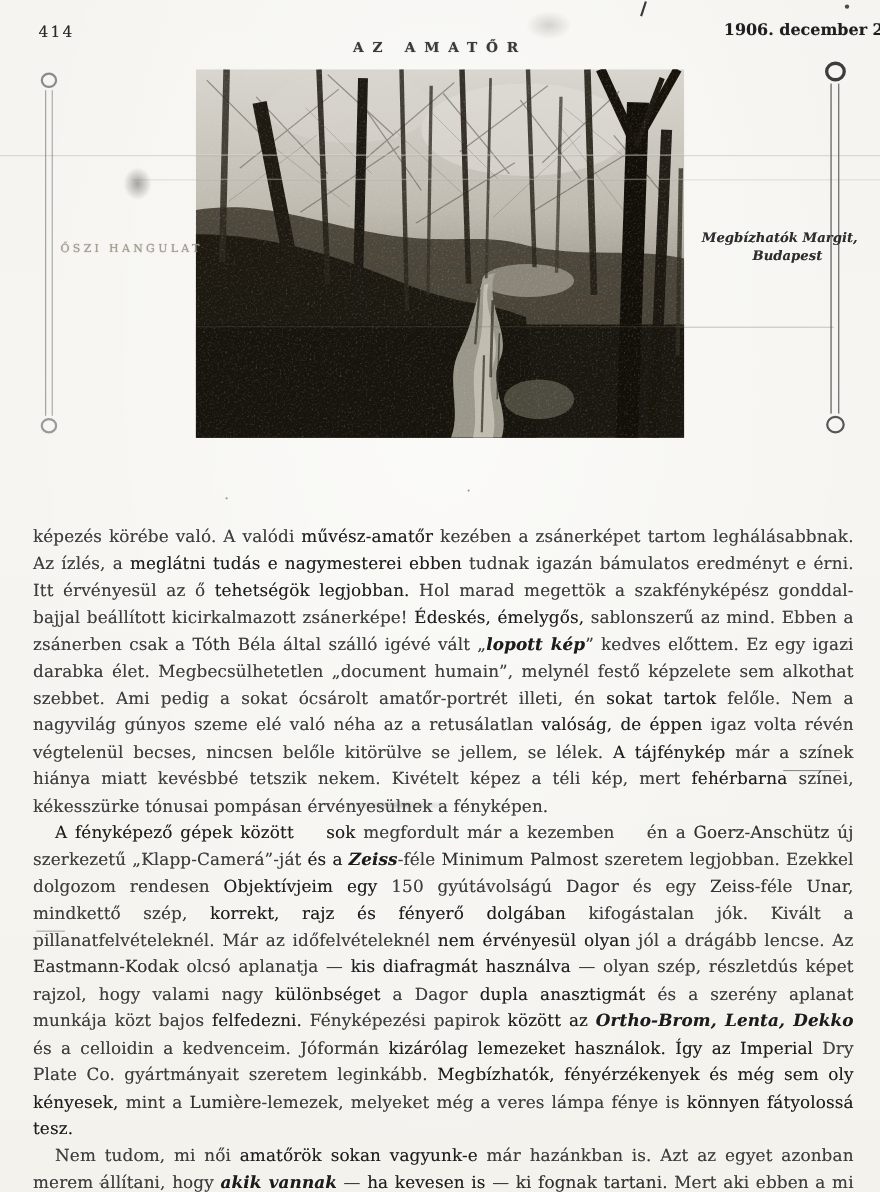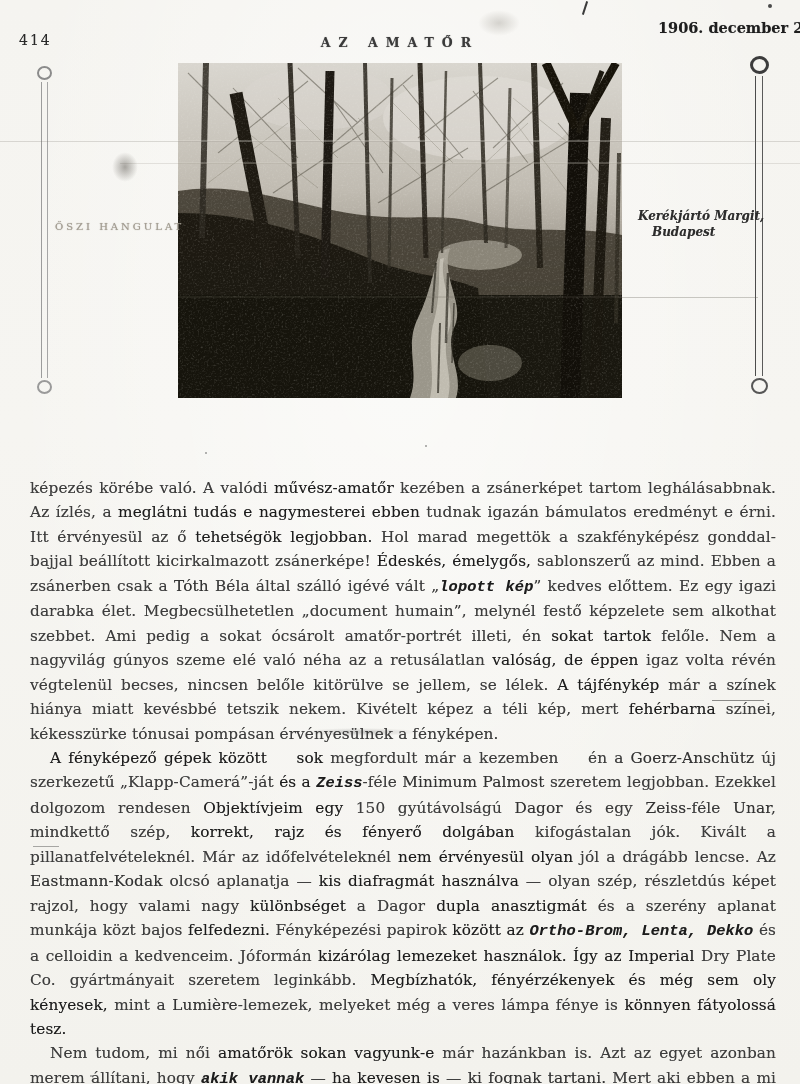--- a/index.html
+++ b/index.html
@@ -6,55 +6,55 @@
   body{background:#e9e8e4;}
   .page{
     position:relative;width:800px;height:1084px;overflow:hidden;
     background:
       radial-gradient(ellipse at 50% 30%, rgba(255,255,255,.55), rgba(255,255,255,0) 70%),
       linear-gradient(180deg,#f5f4f0 0%,#f6f5f1 40%,#f3f2ed 100%);
     font-family:"DejaVu Serif", serif;
     color:#2e2e2e;
   }
   
-  .page-number{position:absolute;left:19px;top:22px;font-size:14px;letter-spacing:2px;color:#2a2a2a;text-shadow:0 0 .6px rgba(0,0,0,.45);margin-top:10px;}
+  .page-number{position:absolute;left:35px;top:22px;font-size:14px;letter-spacing:2px;color:#2a2a2a;text-shadow:0 0 .6px rgba(0,0,0,.45);}
   .journal-title{position:absolute;left:50%;top:35px;transform:translateX(-50%);font-size:12.5px;font-weight:600;letter-spacing:8px;color:#3a3a3a;text-shadow:0 0 1px rgba(60,60,60,.5);white-space:nowrap;}
   .issue-date{position:absolute;left:658px;top:19px;font-size:14.5px;font-weight:700;color:#1e1e1e;text-shadow:0 0 .7px rgba(0,0,0,.4);white-space:nowrap;}
   
   .ornament{position:absolute;display:flex;flex-direction:column;align-items:center;}
   .ornament .ring{border-radius:50%;background:transparent;}
   .ornament .stem{flex:1;}
   .orn-left{left:36px;top:66px;height:328px;width:16px;}
   .orn-left .ring{width:11px;height:10px;border:2.4px solid #8b8b8b;}
   .orn-left .ring.bottom{border-color:#9a9a9a;}
   .orn-left .stem{width:5px;border-left:1.2px solid #9c9c9c;border-right:1.2px solid #a6a6a6;margin:2px 0;}
   .orn-right{left:749px;top:56px;height:338px;width:20px;}
   .orn-right .ring{width:13px;height:12px;border:3.4px solid #3c3c3c;}
   .orn-right .ring.bottom{border-width:2.8px;border-color:#565656;}
   .orn-right .stem{width:6px;border-left:1.8px solid #4c4c4c;border-right:1.4px solid #5a5a5a;margin:2px 0;}
   
   .photo{position:absolute;left:178px;top:63px;width:444px;height:335px;}
   .photo svg{display:block;width:100%;height:100%;}
   
   .caption-left{position:absolute;left:55px;top:221px;font-size:10px;letter-spacing:3px;color:#a39d92;text-shadow:0 0 1px rgba(150,145,135,.8);white-space:nowrap;}
   .credit{position:absolute;left:638px;top:208px;font-size:12px;font-style:italic;font-weight:700;color:#2d2d2d;line-height:16px;text-shadow:0 0 .6px rgba(0,0,0,.35);}
-  .credit .line2{padding-left:14px;}
+  .credit .line2{padding-left:14px;text-align:center;}
   
   .body-text{
     position:absolute;left:30px;top:476px;width:746px;
     font-size:15.3px;line-height:24.45px;text-align:justify;
     color:#3d3d3d;text-shadow:0 0 .55px rgba(30,30,30,.45);
     letter-spacing:.1px;
   }
   .body-text p{margin:0;}
   .body-text p.indent{text-indent:20px;}
   .s-n{}
   .s-b{font-weight:400;color:#1c1c1c;}
   .s-i{color:#333;}
-  .s-bi{font-style:italic;font-weight:700;color:#1c1c1c;font-family:Liberation Mono, monospace;}
+  .s-bi{font-style:italic;font-weight:700;color:#1c1c1c;}
   
   .artifact{position:absolute;pointer-events:none;}
   .streak{height:1px;background:rgba(110,105,95,.22);}
   .streak.s1{left:0;top:141px;width:800px;}
   .streak.s2{left:120px;top:163px;width:680px;background:rgba(110,105,95,.16);}
   .streak.s3{left:618px;top:297px;width:140px;background:rgba(90,85,75,.3);}
   .slash-mark{left:584px;top:1px;width:2px;height:14px;background:#3a3a3a;transform:rotate(18deg);}
   .spot1{left:768px;top:4px;width:4px;height:4px;border-radius:50%;background:#4a4a4a;}
   .smudge1{left:478px;top:10px;width:42px;height:26px;border-radius:50%;background:radial-gradient(ellipse,rgba(120,115,105,.28),rgba(120,115,105,0) 70%);}
   .smudge2{left:112px;top:152px;width:26px;height:30px;border-radius:50%;background:radial-gradient(ellipse,rgba(70,65,58,.45),rgba(70,65,58,0) 70%);}
@@ -166,21 +166,21 @@
 
       <line x1="0" y1="78" x2="444" y2="78" stroke="#e8e5de" stroke-width="1.2" opacity="0.6"></line>
       <line x1="0" y1="100" x2="444" y2="100" stroke="#ddd9d0" stroke-width="1" opacity="0.5"></line>
       <line x1="0" y1="234" x2="444" y2="234" stroke="#6a655a" stroke-width="1" opacity="0.35"></line>
       <rect width="444" height="335" filter="url(#grain)" opacity="0.35"></rect>
     </svg>
   </div>
 
   <div class="caption-left">ŐSZI HANGULAT</div>
   <div class="credit">
-    <div class="line1">Kerékjártó Margit,</div>
+    <div class="line1">Megbízhatók Margit,</div>
     <div class="line2">Budapest</div>
   </div>
 
   <div class="body-text">
       <p class=""><span class="s-n">képezés körébe való. A valódi </span><span class="s-b">művész-amatőr</span><span class="s-n"> kezében a zsánerképet tartom leghálásabbnak. Az ízlés, a </span><span class="s-b">meglátni tudás e nagymesterei ebben</span><span class="s-n"> tudnak igazán bámulatos eredményt e érni. Itt érvényesül az ő </span><span class="s-b">tehetségök legjobban.</span><span class="s-n"> Hol marad megettök a szakfényképész gonddal-bajjal beállított kicirkalmazott zsánerképe! </span><span class="s-b">Édeskés, émelygős,</span><span class="s-n"> sablonszerű az mind. Ebben a zsánerben csak a </span><span class="s-i">Tóth</span><span class="s-n"> Béla által szálló igévé vált „</span><span class="s-bi">lopott kép</span><span class="s-n">” kedves előttem. Ez egy igazi darabka élet. Megbecsülhetetlen „document humain”, melynél festő képzelete sem alkothat szebbet. Ami pedig a sokat ócsárolt amatőr-portrét illeti, én </span><span class="s-b">sokat tartok</span><span class="s-n"> felőle. Nem a nagyvilág gúnyos szeme elé való néha az a retusálatlan </span><span class="s-b">valóság, de éppen</span><span class="s-n"> igaz volta révén végtelenül becses, nincsen belőle kitörülve se jellem, se lélek. </span><span class="s-b">A tájfénykép</span><span class="s-n"> már a színek hiánya miatt kevésbbé tetszik nekem. Kivételt képez a téli kép, mert </span><span class="s-b">fehérbarna</span><span class="s-n"> színei, kékesszürke tónusai pompásan érvényesülnek a fényképen.</span></p>
       <p class="indent"><span class="s-b">A fényképező gépek között</span><span class="s-n">   </span><span class="s-b">sok</span><span class="s-n"> megfordult már a kezemben   én a </span><span class="s-i">Goerz-Anschütz</span><span class="s-n"> új szerkezetű „Klapp-Camerá”-ját </span><span class="s-b">és a </span><span class="s-bi">Zeiss</span><span class="s-n">-féle </span><span class="s-i">Minimum Palmost</span><span class="s-n"> szeretem legjobban. Ezekkel dolgozom rendesen </span><span class="s-b">Objektívjeim egy</span><span class="s-n"> 150 gyútávolságú </span><span class="s-i">Dagor</span><span class="s-n"> és egy </span><span class="s-i">Zeiss</span><span class="s-n">-féle </span><span class="s-i">Unar</span><span class="s-n">, mindkettő szép, </span><span class="s-b">korrekt, rajz és fényerő dolgában</span><span class="s-n"> kifogástalan jók. Kivált a pillanatfelvételeknél. Már az időfelvételeknél </span><span class="s-b">nem érvényesül olyan</span><span class="s-n"> jól a drágább lencse. Az </span><span class="s-i">Eastmann-Kodak</span><span class="s-n"> olcsó aplanatja — </span><span class="s-b">kis diafragmát használva</span><span class="s-n"> — olyan szép, részletdús képet rajzol, hogy valami nagy </span><span class="s-b">különbséget</span><span class="s-n"> a Dagor </span><span class="s-b">dupla anasztigmát</span><span class="s-n"> és a szerény aplanat munkája közt bajos </span><span class="s-b">felfedezni.</span><span class="s-n"> Fényképezési papirok </span><span class="s-b">között az </span><span class="s-bi">Ortho-Brom, Lenta, Dekko</span><span class="s-n"> és a celloidin a kedvenceim. Jóformán </span><span class="s-b">kizárólag lemezeket használok. Így az Imperial</span><span class="s-n"> Dry Plate Co. gyártmányait szeretem leginkább. </span><span class="s-b">Megbízhatók, fényérzékenyek és még sem oly kényesek,</span><span class="s-n"> mint a </span><span class="s-i">Lumière</span><span class="s-n">-lemezek, melyeket még a veres lámpa fénye is </span><span class="s-b">könnyen fátyolossá tesz.</span></p>
       <p class="indent"><span class="s-n">Nem tudom, mi női </span><span class="s-b">amatőrök sokan vagyunk-e</span><span class="s-n"> már hazánkban is. Azt az egyet azonban merem állítani, hogy </span><span class="s-bi">akik vannak</span><span class="s-n"> — </span><span class="s-b">ha kevesen is</span><span class="s-n"> — </span><span class="s-i">ki fognak tartani.</span><span class="s-n"> Mert aki ebben a mi idegpusztító </span></p>
     </div>
 
   <div class="artifact streak s1"></div>

